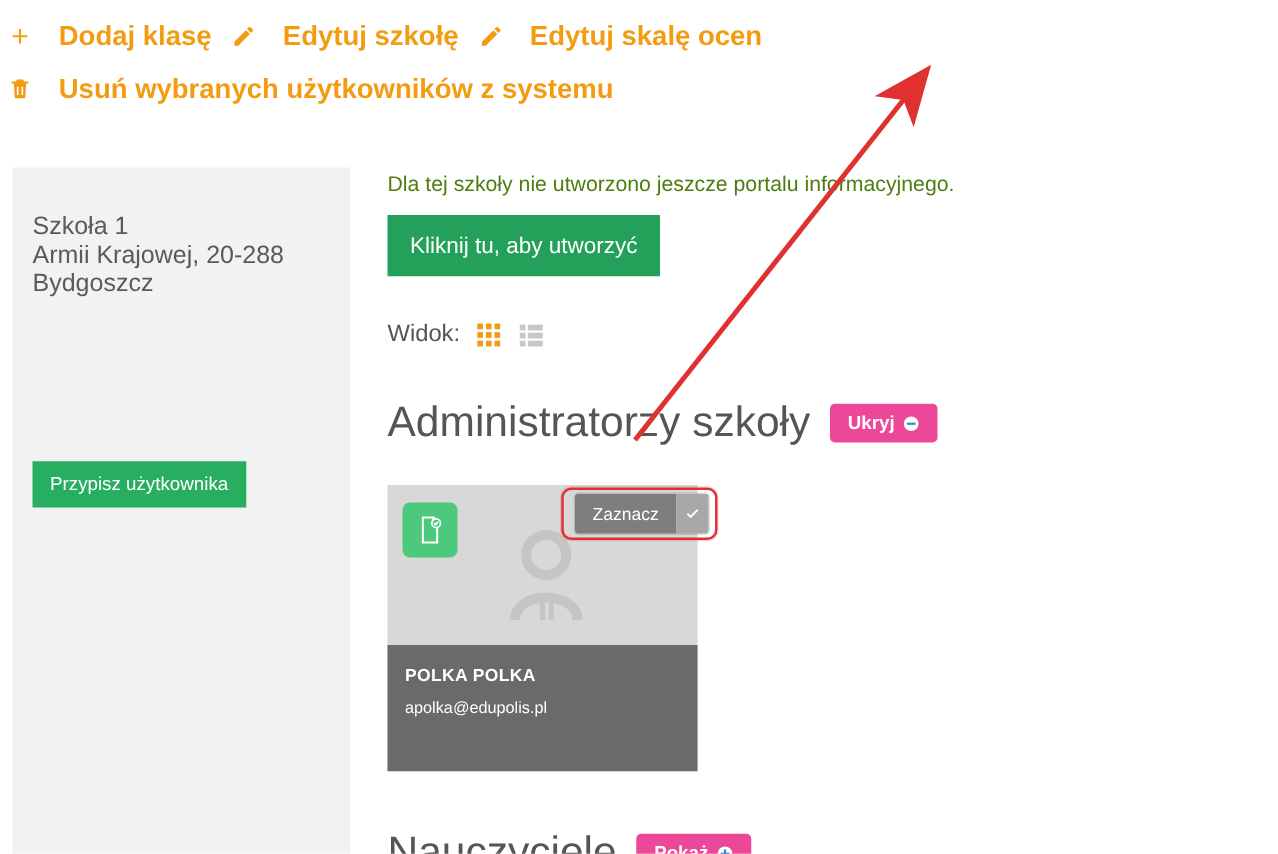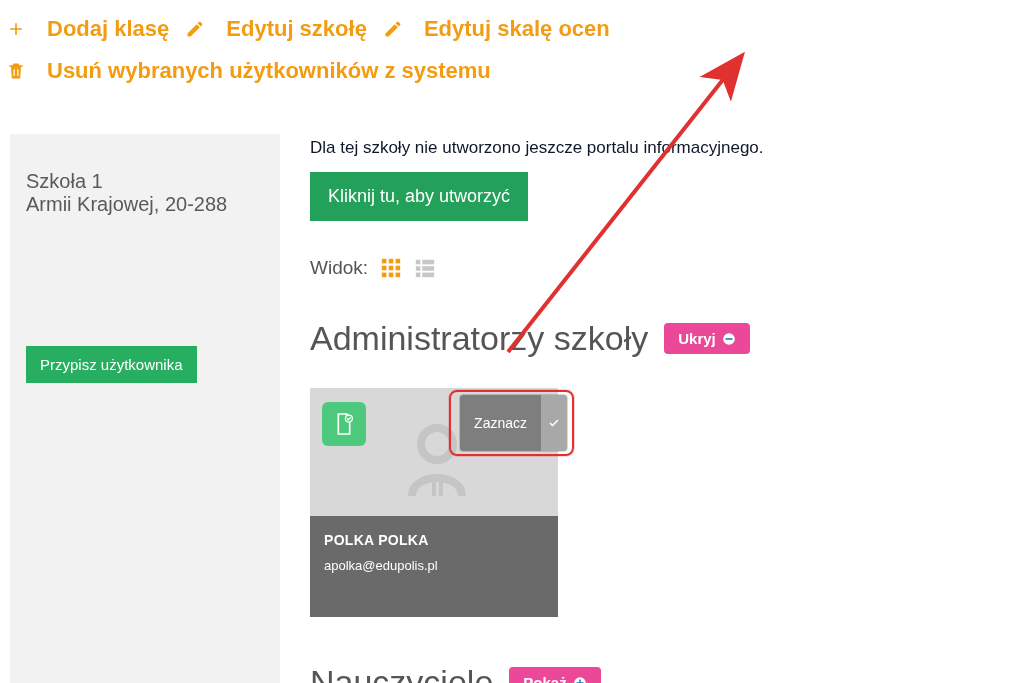--- a/index.html
+++ b/index.html
@@ -61,21 +61,21 @@
       font-size: 15px;
       cursor: pointer;
     }
 
     .main {
       flex: 1;
       padding-top: 4px;
     }
     .portal-text {
       font-size: 17px;
-      color: #0f172a;
+      color: #4d7c0f;
       margin-bottom: 14px;
     }
     .btn-create {
       background: #23a05a;
       color: #fff;
       border: none;
       padding: 14px 18px;
       font-size: 18px;
       cursor: pointer;
     }
@@ -146,21 +146,21 @@
       display: inline-flex;
       align-items: stretch;
       border: 1px solid rgba(0,0,0,0.15);
       border-radius: 4px;
       overflow: hidden;
     }
     .btn-zaznacz {
       background: #7e7e7e;
       color: #fff;
       border: none;
-      padding: 20px 14px;
+      padding: 8px 14px;
       font-size: 14px;
       cursor: pointer;
     }
     .btn-zaznacz-tick {
       background: #a8a8a8;
       color: #fff;
       border: none;
       width: 26px;
       display: flex;
       align-items: center;
@@ -236,20 +236,21 @@
     </span>
     <span>Usuń wybranych użytkowników z systemu</span>
   </div>
 </div>
 
 <div class="content">
 
   <div class="sidebar">
     <div class="school-name">Szkoła 1</div>
     <div class="school-address">Armii Krajowej, 20-288</div>
+    <div class="school-address">Bydgoszcz</div>
     <button class="btn-assign">Przypisz użytkownika</button>
   </div>
 
   <div class="main">
     <div class="portal-text">Dla tej szkoły nie utworzono jeszcze portalu informacyjnego.</div>
     <button class="btn-create">Kliknij tu, aby utworzyć</button>
 
     <div class="view-row">
       <span>Widok:</span>
       <span class="view-icon">

